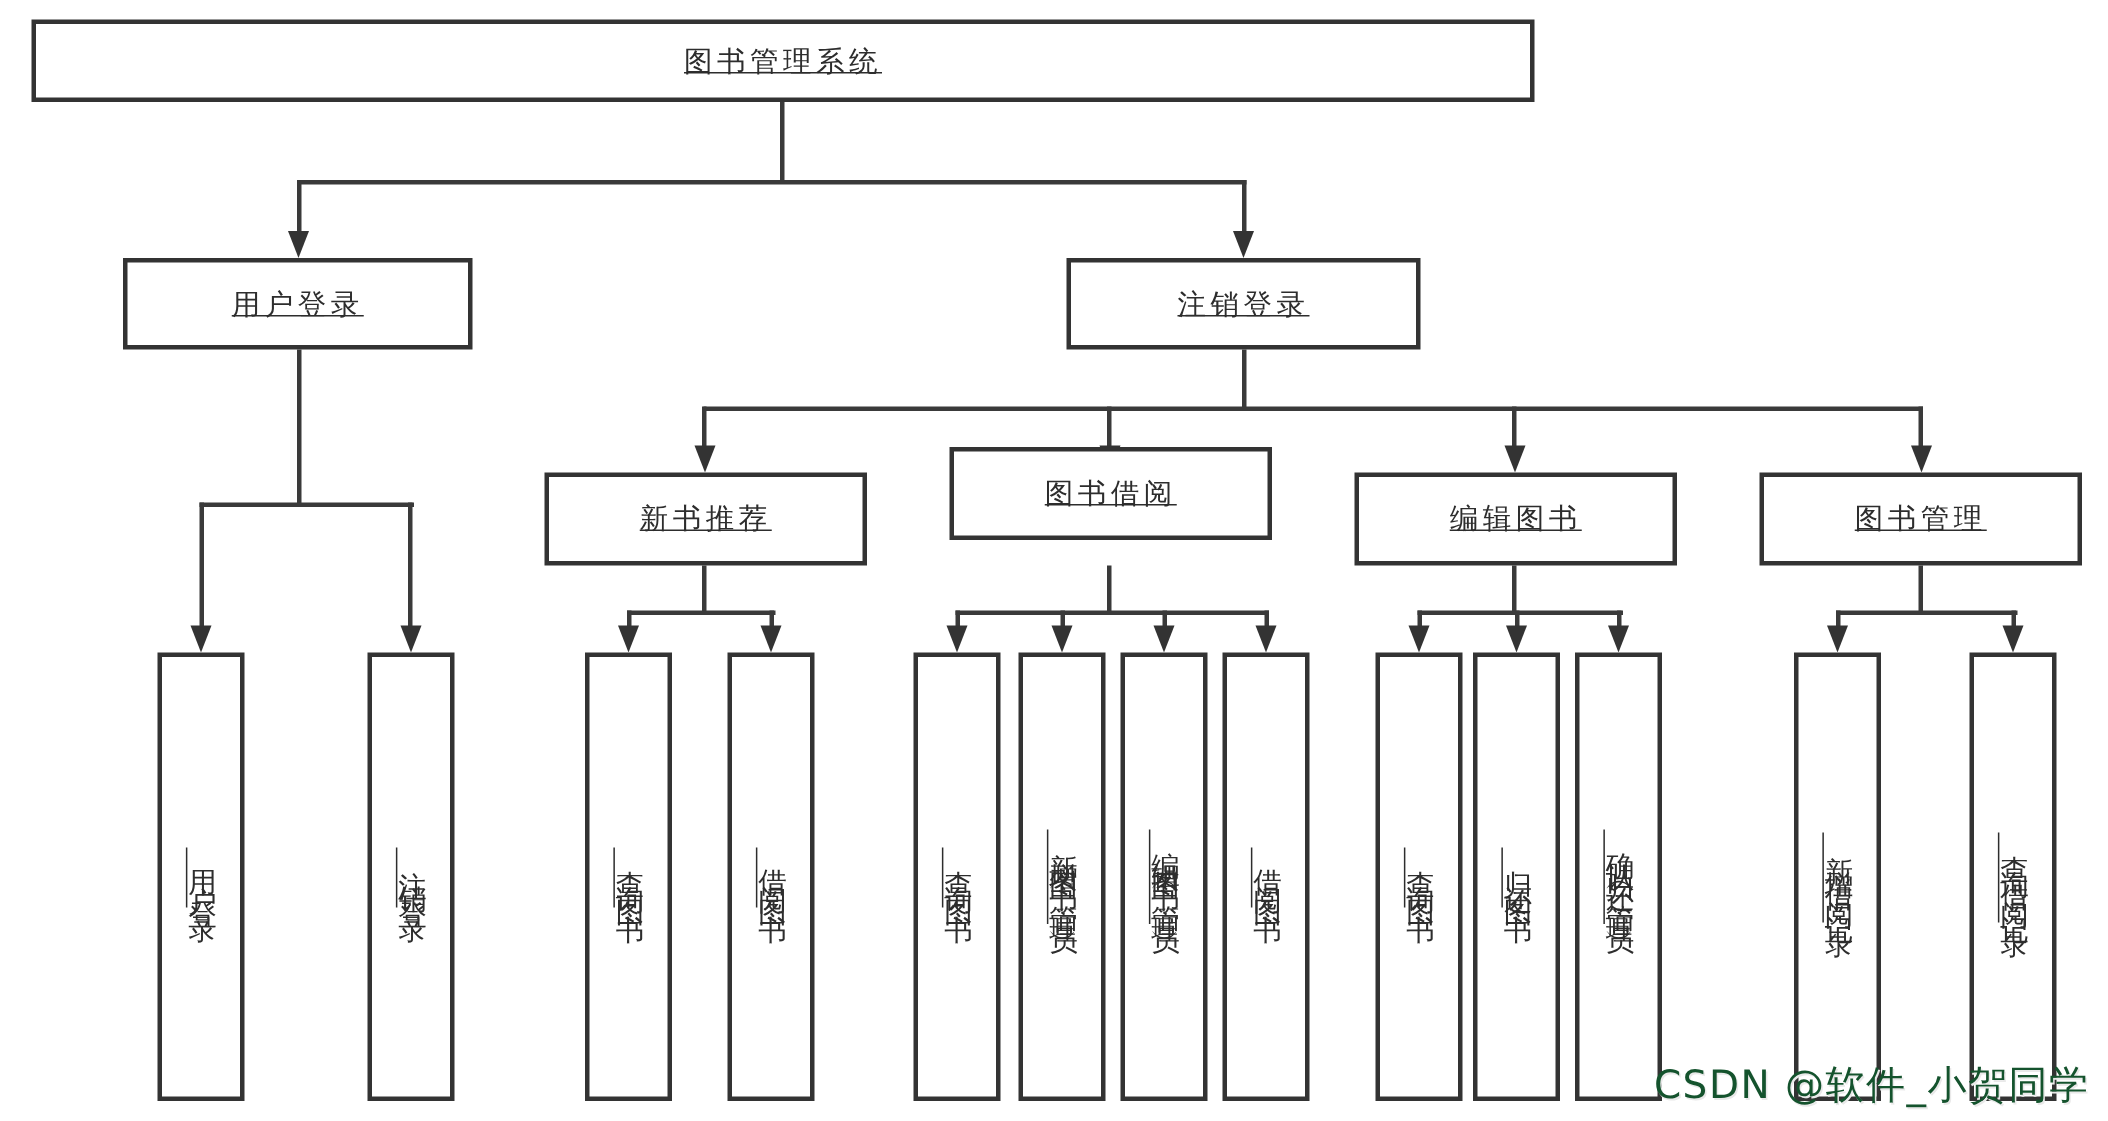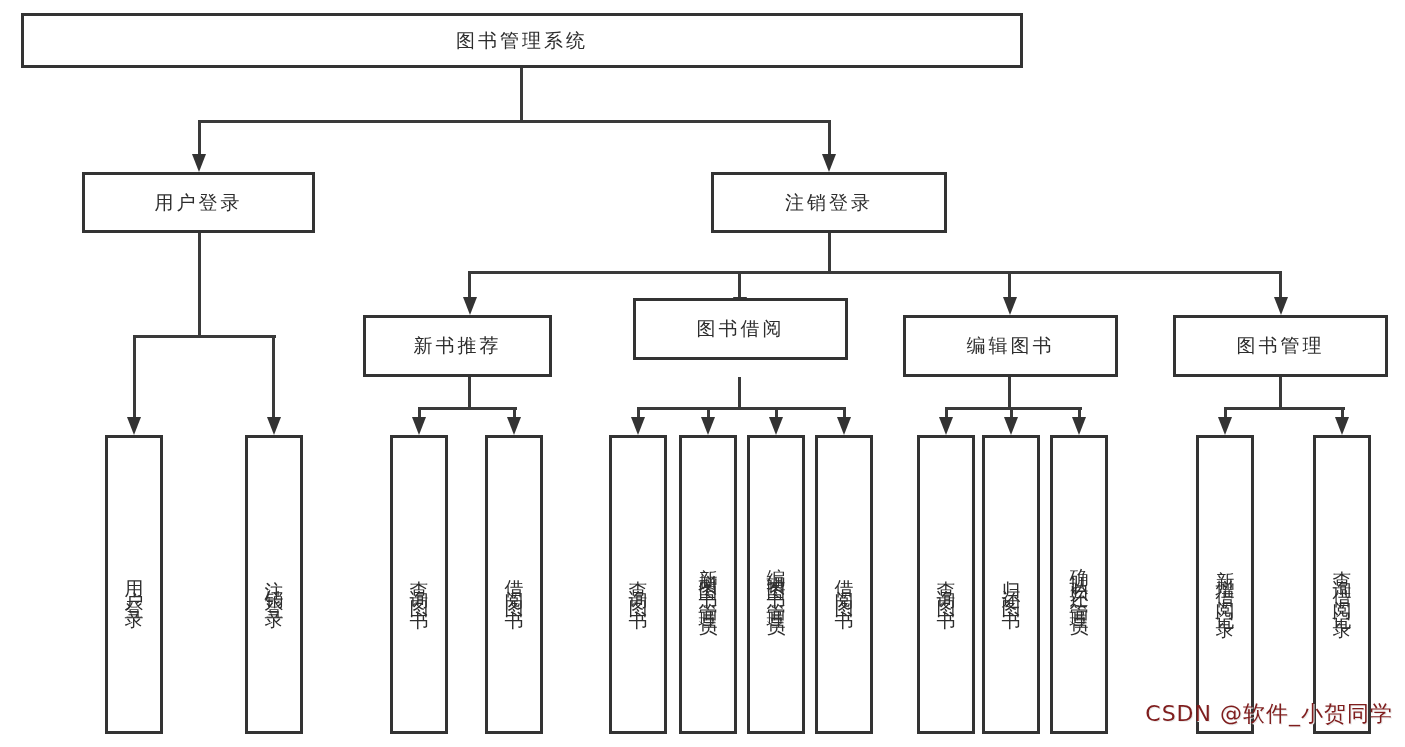--- a/index.html
+++ b/index.html
@@ -2,38 +2,38 @@
 <html><head>
 <meta charset="utf-8">
 <style>
   html,body{margin:0;padding:0;background:#ffffff;}
   #canvas{
     position:relative;width:1405px;height:747px;background:#ffffff;
     font-family:"DejaVu Sans","Liberation Sans",sans-serif;overflow:hidden;
   }
   .box{
     position:absolute;box-sizing:border-box;border:3px solid #333333;background:#ffffff;
-    display:flex;align-items:center;justify-content:center;color:#2d2d2d;
+    display:flex;align-items:center;justify-content:center;color:#2d2d2d;text-decoration:underline;
   }
   .hlabel{font-size:19px;letter-spacing:3px;white-space:nowrap;}
   .leaf{width:58px;top:435px;height:299px;}
   .vlabel{
     writing-mode:vertical-rl;text-orientation:mixed;
     font-size:19px;letter-spacing:10px;line-height:1.15;color:#2d2d2d;
   }
   .vlabel.tight{letter-spacing:7px;}
   .line{position:absolute;background:#3a3a3a;}
   .ah{
     position:absolute;width:0;height:0;
     border-left:7px solid transparent;border-right:7px solid transparent;
     border-top:18px solid #333333;
   }
   #watermark{
-    position:absolute;right:12px;bottom:18px;font-size:22px;letter-spacing:1px;
-    color:#7f1d1d;white-space:nowrap;text-shadow:1px 1px 0 #e9e9e9;
+    position:absolute;right:12px;bottom:6px;font-size:26px;letter-spacing:1px;
+    color:#14532d;white-space:nowrap;text-shadow:1px 1px 0 #e9e9e9;
   }
 </style>
 </head>
 <body>
 
 <div id="canvas">
 
   <div class="box hlabel" style="left:21px;top:13px;width:1002px;height:55px;">图书管理系统</div>
 
   <div class="line" style="left:520px;top:68px;width:3px;height:52px;"></div>
@@ -57,21 +57,21 @@
   <div class="line" style="left:469px;top:271px;width:813px;height:3px;"></div>
   <div class="line" style="left:468px;top:271px;width:3px;height:28px;"></div>
   <div class="ah" style="left:463px;top:297px;"></div>
   <div class="line" style="left:738px;top:271px;width:3px;height:28px;"></div>
   <div class="ah" style="left:733px;top:297px;"></div>
   <div class="line" style="left:1008px;top:271px;width:3px;height:28px;"></div>
   <div class="ah" style="left:1003px;top:297px;"></div>
   <div class="line" style="left:1279px;top:271px;width:3px;height:28px;"></div>
   <div class="ah" style="left:1274px;top:297px;"></div>
 
-  <div class="box hlabel" style="left:363px;top:315px;width:189px;height:62px;">新书推荐</div>
+  <div class="box hlabel" style="left:363px;top:315px;width:215px;height:62px;">新书推荐</div>
   <div class="box hlabel" style="left:633px;top:298px;width:215px;height:62px;">图书借阅</div>
   <div class="box hlabel" style="left:903px;top:315px;width:215px;height:62px;">编辑图书</div>
   <div class="box hlabel" style="left:1173px;top:315px;width:215px;height:62px;">图书管理</div>
 
   <div class="line" style="left:468px;top:377px;width:3px;height:32px;"></div>
   <div class="line" style="left:418px;top:407px;width:99px;height:3px;"></div>
   <div class="line" style="left:418px;top:407px;width:3px;height:12px;"></div>
   <div class="ah" style="left:412px;top:417px;"></div>
   <div class="line" style="left:513px;top:407px;width:3px;height:12px;"></div>
   <div class="ah" style="left:507px;top:417px;"></div>

